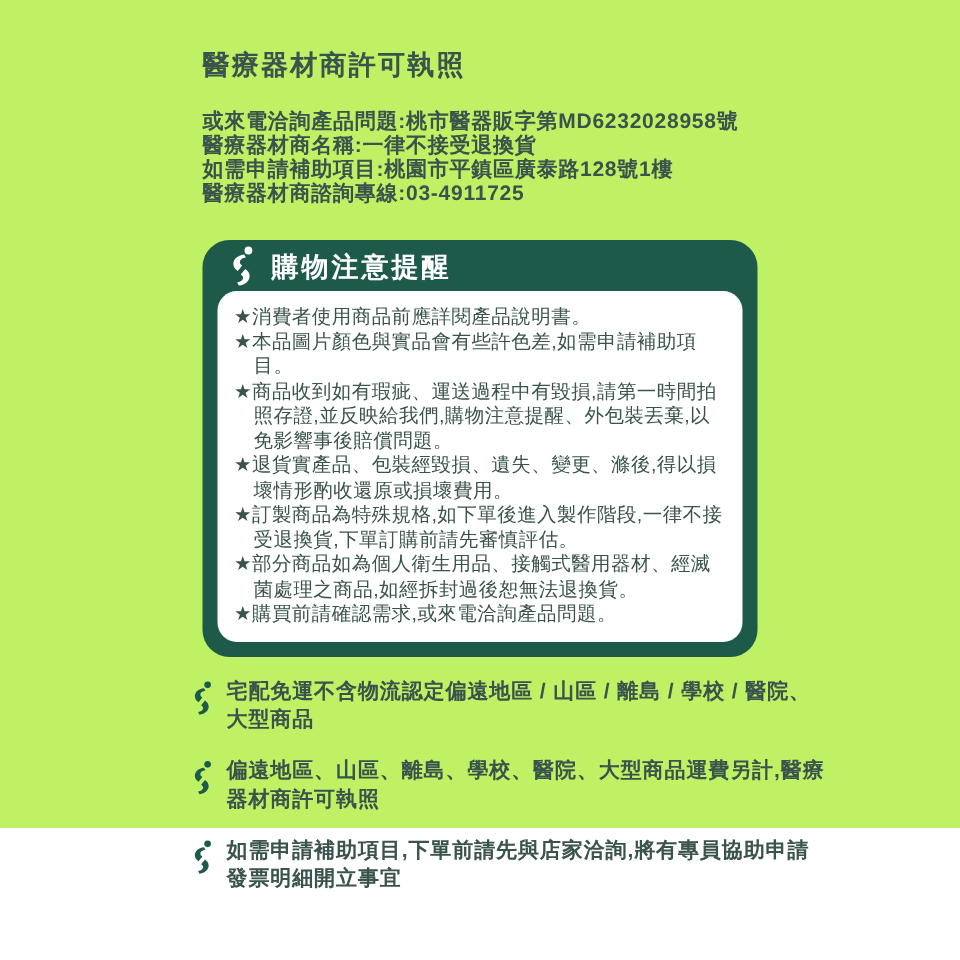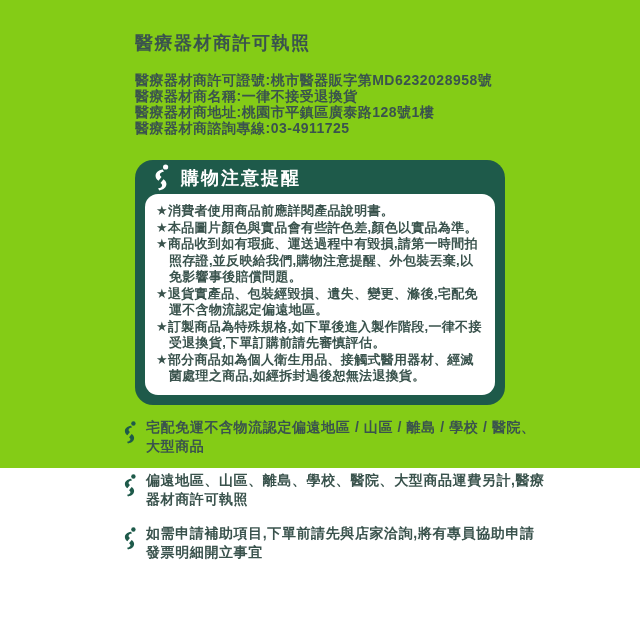--- a/index.html
+++ b/index.html
@@ -7,21 +7,21 @@
     --text:#3a534d;
     --inner-bg:#ffffff;
     --title-color:#ffffff;
   }
   html,body{margin:0;padding:0;}
   body{
     width:640px;height:640px;background:#ffffff;overflow:hidden;
     font-family:"Liberation Sans","DejaVu Sans",sans-serif;
     color:var(--text);
   }
-  .page{position:relative;width:640px;height:468px;background:#84cc16;}
+  .page{position:relative;width:640px;height:552px;background:#bef264;}
   .content{position:absolute;left:135px;top:31px;width:412px;}
 
   .page-title{
     margin:0 0 17px 0;
     font-size:18px;font-weight:700;letter-spacing:1.5px;color:var(--text);
   }
   .license-info{margin-bottom:24px;}
   .info-line{
     font-size:14px;font-weight:600;line-height:16px;letter-spacing:0.5px;
     white-space:nowrap;
@@ -42,71 +42,72 @@
   .notice-title{
     font-size:18px;font-weight:700;letter-spacing:2px;color:var(--title-color);
   }
   .notice-body{
     background:var(--inner-bg);
     border-radius:13px;
     padding:9px 11px 10px 11px;
     box-sizing:border-box;
   }
   .notice-item{
-    font-size:13px;font-weight:700;line-height:16.5px;letter-spacing:0.3px;
+    font-size:13px;font-weight:400;line-height:16.5px;letter-spacing:0.3px;
     color:var(--text);
     padding-left:1em;text-indent:-1em; 
   }
 
   .shipping-notes{margin-top:13px;margin-left:-14px;width:430px;}
   .note{
     display:flex;align-items:flex-start;gap:8px;
-    margin-bottom:15px;color:var(--accent);
+    margin-bottom:15px;color:var(--accent);justify-content:flex-end;
   }
   .note .logo{margin-top:3px;}
   .note-text{
     font-size:14px;font-weight:600;line-height:19px;letter-spacing:0.6px;
     color:var(--text);max-width:400px;
   }
 </style>
 </head>
 <body>
 
 <div class="page">
   <div class="content">
 
     <h1 class="page-title">醫療器材商許可執照</h1>
 
     <div class="license-info">
 
-    <div class="info-line">醫療器材商許可證號:桃市醫器販字第MD6232028958號</div>
+    <div class="info-line">或來電洽詢產品問題:桃市醫器販字第MD6232028958號</div>
         <div class="info-line">醫療器材商名稱:一律不接受退換貨</div>
-        <div class="info-line">醫療器材商地址:桃園市平鎮區廣泰路128號1樓</div>
+        <div class="info-line">如需申請補助項目:桃園市平鎮區廣泰路128號1樓</div>
         <div class="info-line">醫療器材商諮詢專線:03-4911725</div>
       </div>
 
     <div class="notice-box">
       <div class="notice-header">
         <span class="logo">
           <svg viewBox="0 0 20 27" width="20" height="27" fill="currentColor" aria-hidden="true">
             <circle cx="14.6" cy="3" r="2.6"></circle>
             <path d="M11.8 5.6C7.3 6.1 4.4 8.9 4.6 12.2c.1 1.8 1.1 3.3 2.9 4.5l3-3.7c-1.1-.7-1.6-1.5-1.6-2.4.1-1.5 1.6-2.6 4-2.9z"></path>
             <path d="M8.2 26.4c4.5-.5 7.4-3.3 7.2-6.6-.1-1.8-1.1-3.3-2.9-4.5l-3 3.7c1.1.7 1.6 1.5 1.6 2.4-.1 1.5-1.6 2.6-4 2.9z"></path>
           </svg>
         </span>
         <span class="notice-title">購物注意提醒</span>
       </div>
       <div class="notice-body">
 
       <div class="notice-item">★消費者使用商品前應詳閱產品說明書。</div>
-          <div class="notice-item">★本品圖片顏色與實品會有些許色差,顏色以實品為準。</div>
+          <div class="notice-item">★本品圖片顏色與實品會有些許色差,如需申請補助項目。</div>
           <div class="notice-item">★商品收到如有瑕疵、運送過程中有毀損,請第一時間拍照存證,並反映給我們,購物注意提醒、外包裝丟棄,以免影響事後賠償問題。</div>
-          <div class="notice-item">★退貨實產品、包裝經毀損、遺失、變更、滌後,宅配免運不含物流認定偏遠地區。</div>
+          <div class="notice-item">★退貨實產品、包裝經毀損、遺失、變更、滌後,得以損壞情形酌收還原或損壞費用。</div>
           <div class="notice-item">★訂製商品為特殊規格,如下單後進入製作階段,一律不接受退換貨,下單訂購前請先審慎評估。</div>
           <div class="notice-item">★部分商品如為個人衛生用品、接觸式醫用器材、經滅菌處理之商品,如經拆封過後恕無法退換貨。</div>
+          <div class="notice-item">★購買前請確認需求,或來電洽詢產品問題。</div>
         </div>
     </div>
 
     <div class="shipping-notes">
 
     <div class="note">
         <span class="logo">
           <svg viewBox="0 0 20 27" width="17" height="23" fill="currentColor" aria-hidden="true">
             <circle cx="14.6" cy="3" r="2.6"></circle>
             <path d="M11.8 5.6C7.3 6.1 4.4 8.9 4.6 12.2c.1 1.8 1.1 3.3 2.9 4.5l3-3.7c-1.1-.7-1.6-1.5-1.6-2.4.1-1.5 1.6-2.6 4-2.9z"></path>

